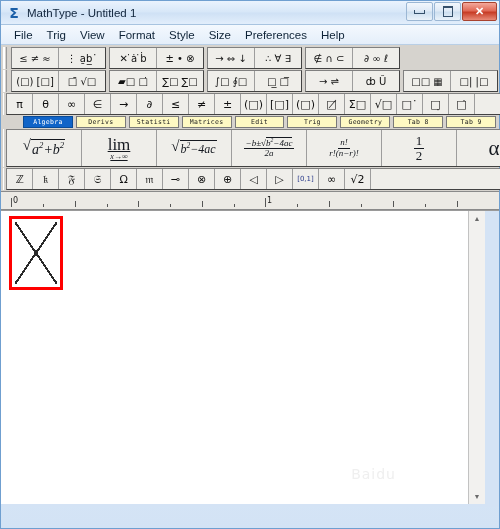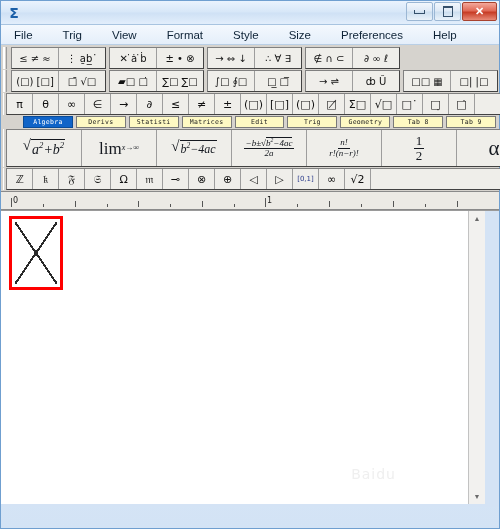--- a/index.html
+++ b/index.html
@@ -44,21 +44,20 @@
     border:1px solid #a8422e;color:#ffffff;font-weight:bold;font-size:11px;
   }
   .wbtn .min-glyph{display:block;width:9px;height:3px;border:1px solid #35506b;border-top:none;}
   .wbtn .max-glyph{display:block;width:8px;height:8px;border:1px solid #35506b;border-top-width:2px;}
   
   .menubar{
     height:19px;display:flex;align-items:center;
     background:linear-gradient(180deg,#f4f9fe 0%,#e4eefa 100%);
     border-bottom:1px solid #b9cfe6;
     padding-left:6px;
-    gap:16px;
   }
   .menu-item{
     font-size:11.5px;color:#0d2236;padding:1px 7px;white-space:nowrap;
   }
   
   .toolbar-area{
     background:#d6d3ce;
     padding:2px 0 0 0;
     border-bottom:1px solid #8a8a8a;
   }
@@ -173,20 +172,21 @@
   }
   .bottompad{height:3px;background:#d4e3f5;}
 </style>
 </head>
 <body>
 
 <div class="window">
 
   <div class="titlebar">
     <div class="app-icon">Σ</div>
+    <div class="title-text">MathType - Untitled 1</div>
     <div class="winbtns">
       <div class="wbtn">
           <span class="min-glyph"></span>
         </div>
       <div class="wbtn">
           <span class="max-glyph"></span>
         </div>
       <div class="wbtn close">
           <span>✕</span>
         </div>
@@ -298,21 +298,21 @@
     <div class="bigrow">
       <div class="grip"></div>
       <div class="big-group">
         <div class="big-cell" title="sqrt(a^2+b^2)">
           <span class="rad" style="font-style:italic;font-size:14px;">
             <span class="sign">√</span>
               <span class="body">a<sup>2</sup>+b<sup>2</sup></span>
           </span>
         </div>
         <div class="big-cell" title="limit">
-          <span style="display:inline-flex;flex-direction:row;align-items:center;line-height:1;">
+          <span style="display:inline-flex;flex-direction:column;align-items:center;line-height:1;text-decoration:underline;">
             <span style="font-size:17px;">lim</span>
             <span style="font-size:8px;font-style:italic;">x→∞</span>
           </span>
         </div>
         <div class="big-cell" title="sqrt(b^2-4ac)">
           <span class="rad" style="font-style:italic;font-size:12px;">
             <span class="sign">√</span>
               <span class="body">b<sup>2</sup>−4ac</span>
           </span>
         </div>

